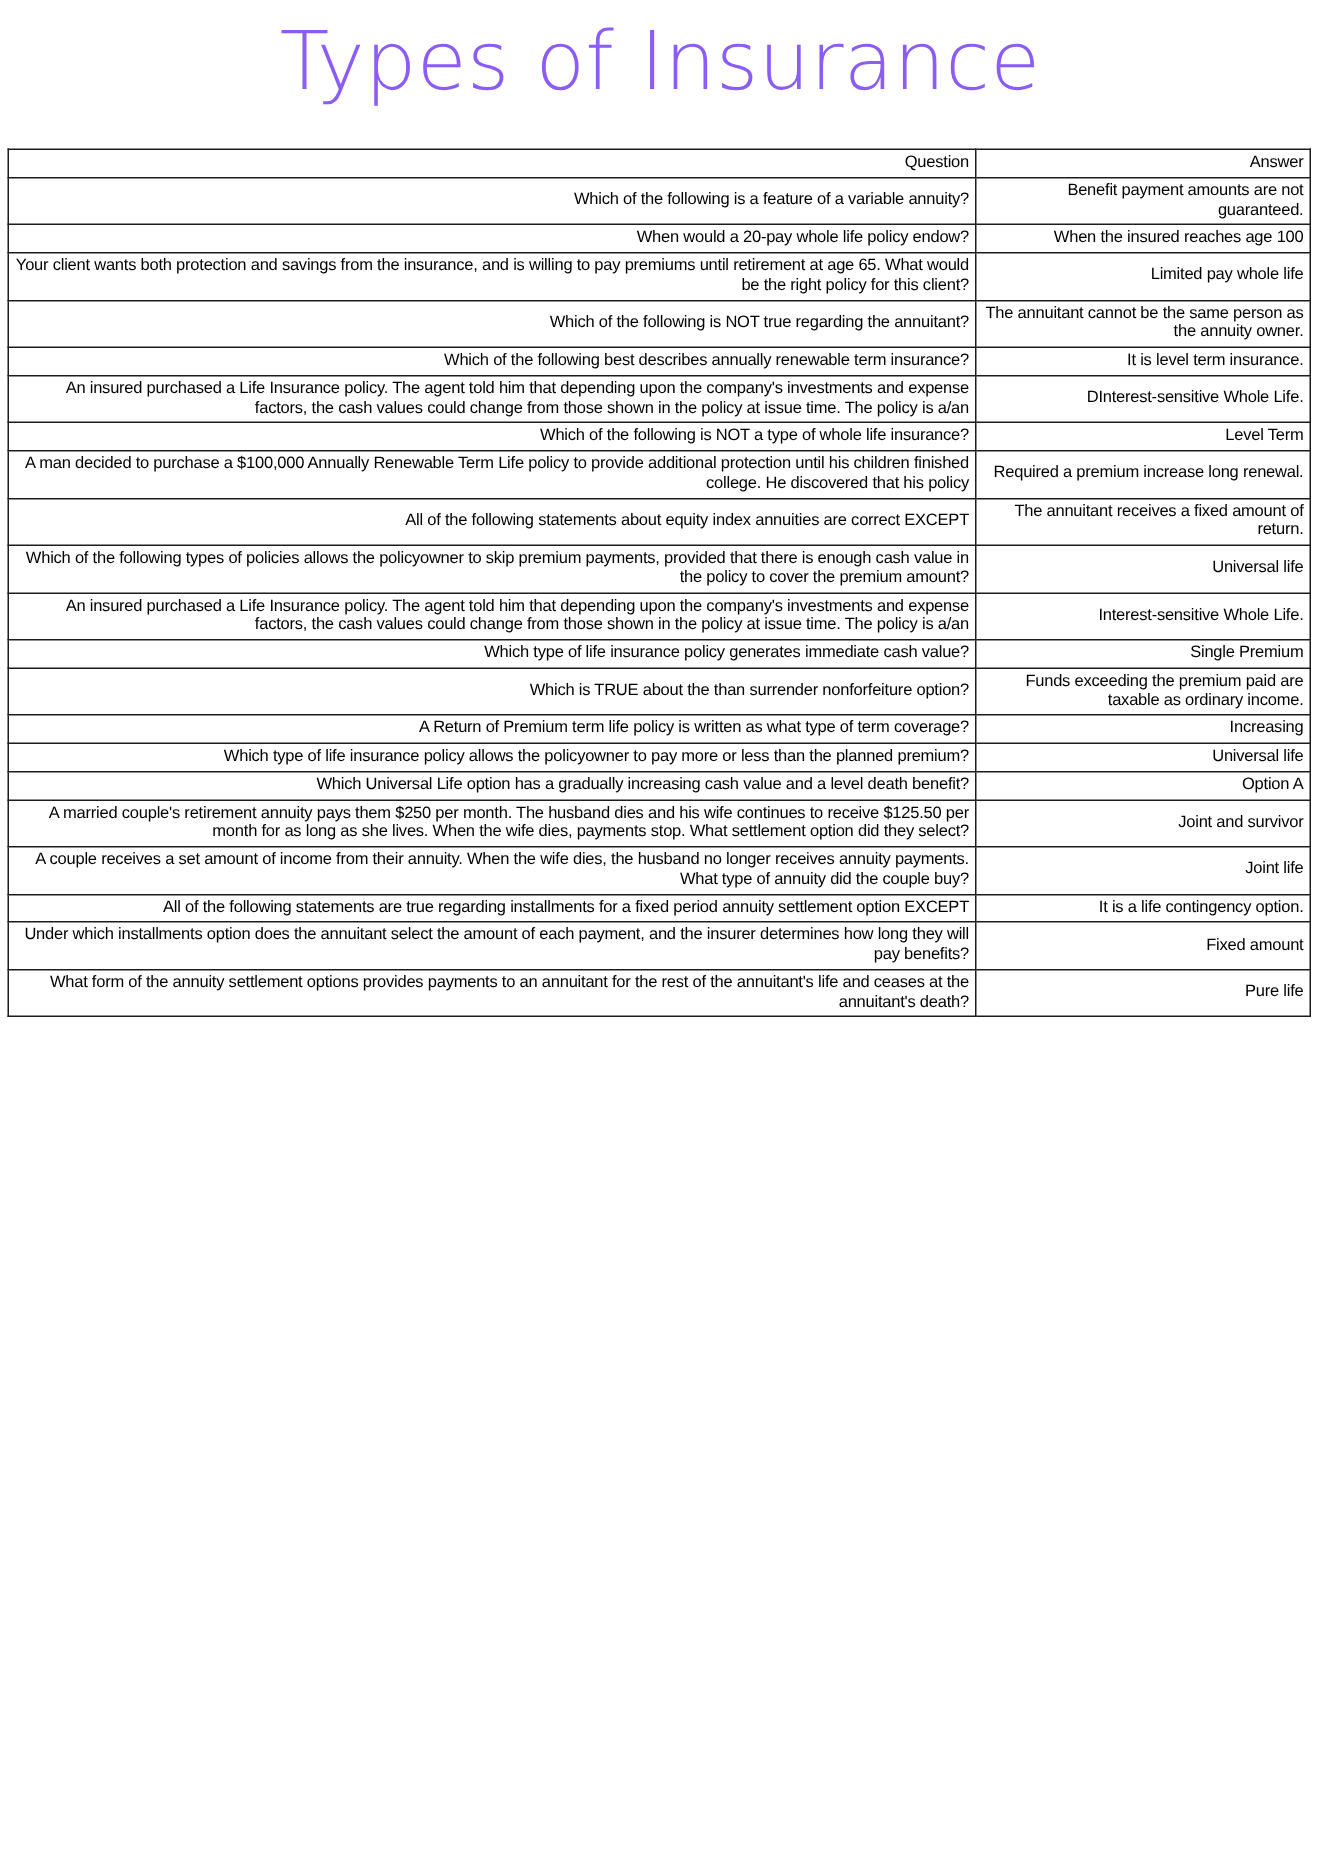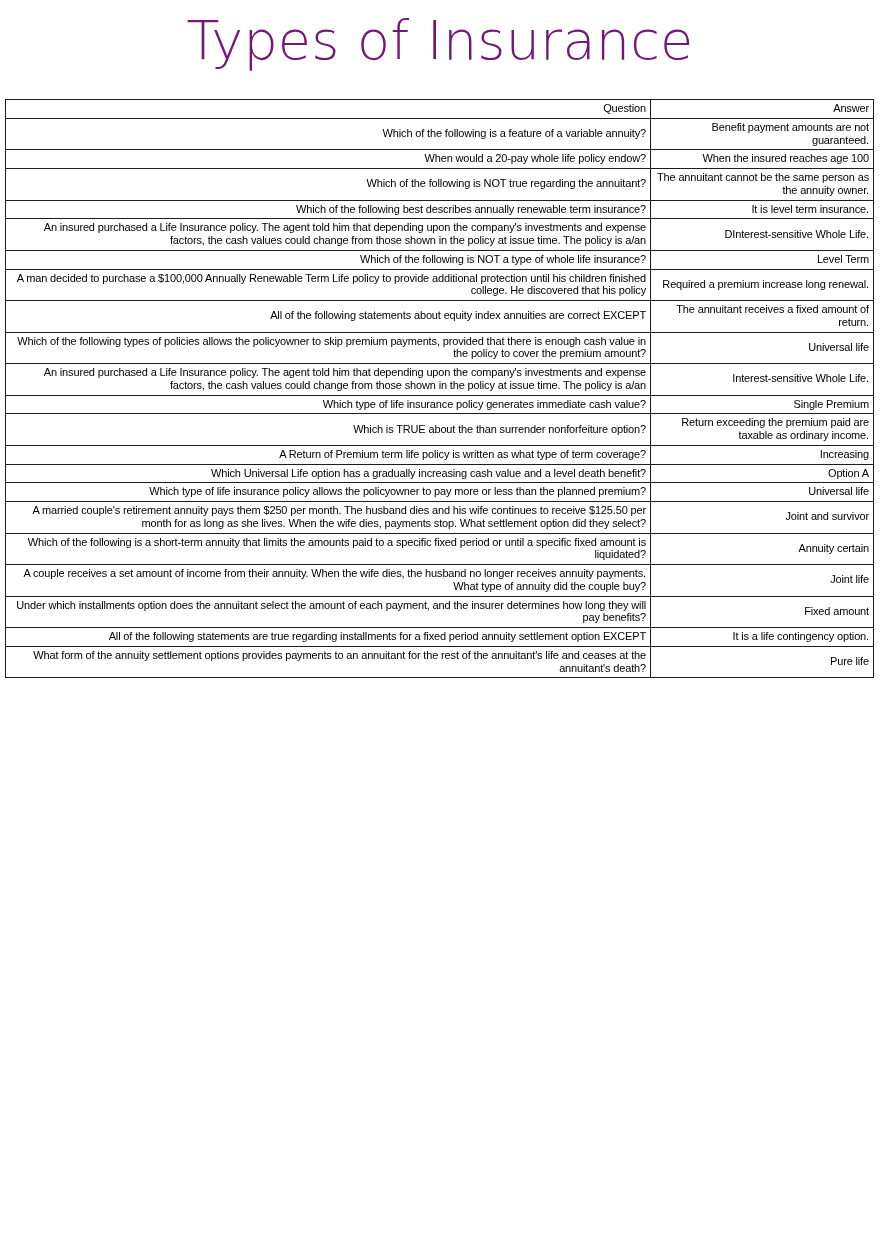--- a/index.html
+++ b/index.html
@@ -21,21 +21,21 @@
     height: 1245px;
     box-sizing: border-box;
   }
   .doc-title {
     text-align: center;
     font-family: "DejaVu Sans", sans-serif;
     font-weight: 300;
     font-size: 54px;
     line-height: 1.0;
     letter-spacing: 0.2px;
-    color: #701a75;
+    color: #8b5cf6;
     margin: 0;
     padding-top: 14px;
     padding-bottom: 0;
     -webkit-text-stroke: 0px;
   }
   .table-wrap {
     position: absolute;
     left: 5px;
     top: 99px;
     width: 868px;
@@ -88,20 +88,24 @@
       <tbody id="qa-body">
           <tr>
             <td class="cell-q">Which of the following is a feature of a variable annuity?</td>
             <td class="cell-a">Benefit payment amounts are not guaranteed.</td>
           </tr>
           <tr>
             <td class="cell-q">When would a 20-pay whole life policy endow?</td>
             <td class="cell-a">When the insured reaches age 100</td>
           </tr>
           <tr>
+            <td class="cell-q">Your client wants both protection and savings from the insurance, and is willing to pay premiums until retirement at age 65. What would be the right policy for this client?</td>
+            <td class="cell-a">Limited pay whole life</td>
+          </tr>
+          <tr>
             <td class="cell-q">Which of the following is NOT true regarding the annuitant?</td>
             <td class="cell-a">The annuitant cannot be the same person as the annuity owner.</td>
           </tr>
           <tr>
             <td class="cell-q">Which of the following best describes annually renewable term insurance?</td>
             <td class="cell-a">It is level term insurance.</td>
           </tr>
           <tr>
             <td class="cell-q">An insured purchased a Life Insurance policy. The agent told him that depending upon the company's investments and expense factors, the cash values could change from those shown in the policy at issue time. The policy is a/an</td>
             <td class="cell-a">DInterest-sensitive Whole Life.</td>
@@ -125,53 +129,49 @@
           <tr>
             <td class="cell-q">An insured purchased a Life Insurance policy. The agent told him that depending upon the company's investments and expense factors, the cash values could change from those shown in the policy at issue time. The policy is a/an</td>
             <td class="cell-a">Interest-sensitive Whole Life.</td>
           </tr>
           <tr>
             <td class="cell-q">Which type of life insurance policy generates immediate cash value?</td>
             <td class="cell-a">Single Premium</td>
           </tr>
           <tr>
             <td class="cell-q">Which is TRUE about the than surrender nonforfeiture option?</td>
-            <td class="cell-a">Return exceeding the premium paid are taxable as ordinary income.</td>
+            <td class="cell-a">Funds exceeding the premium paid are taxable as ordinary income.</td>
           </tr>
           <tr>
             <td class="cell-q">A Return of Premium term life policy is written as what type of term coverage?</td>
             <td class="cell-a">Increasing</td>
           </tr>
           <tr>
+            <td class="cell-q">Which type of life insurance policy allows the policyowner to pay more or less than the planned premium?</td>
+            <td class="cell-a">Universal life</td>
+          </tr>
+          <tr>
             <td class="cell-q">Which Universal Life option has a gradually increasing cash value and a level death benefit?</td>
             <td class="cell-a">Option A</td>
-          </tr>
-          <tr>
-            <td class="cell-q">Which type of life insurance policy allows the policyowner to pay more or less than the planned premium?</td>
-            <td class="cell-a">Universal life</td>
           </tr>
           <tr>
             <td class="cell-q">A married couple's retirement annuity pays them $250 per month. The husband dies and his wife continues to receive $125.50 per month for as long as she lives. When the wife dies, payments stop. What settlement option did they select?</td>
             <td class="cell-a">Joint and survivor</td>
           </tr>
           <tr>
-            <td class="cell-q">Which of the following is a short-term annuity that limits the amounts paid to a specific fixed period or until a specific fixed amount is liquidated?</td>
-            <td class="cell-a">Annuity certain</td>
-          </tr>
-          <tr>
             <td class="cell-q">A couple receives a set amount of income from their annuity. When the wife dies, the husband no longer receives annuity payments. What type of annuity did the couple buy?</td>
             <td class="cell-a">Joint life</td>
           </tr>
           <tr>
+            <td class="cell-q">All of the following statements are true regarding installments for a fixed period annuity settlement option EXCEPT</td>
+            <td class="cell-a">It is a life contingency option.</td>
+          </tr>
+          <tr>
             <td class="cell-q">Under which installments option does the annuitant select the amount of each payment, and the insurer determines how long they will pay benefits?</td>
             <td class="cell-a">Fixed amount</td>
-          </tr>
-          <tr>
-            <td class="cell-q">All of the following statements are true regarding installments for a fixed period annuity settlement option EXCEPT</td>
-            <td class="cell-a">It is a life contingency option.</td>
           </tr>
           <tr>
             <td class="cell-q">What form of the annuity settlement options provides payments to an annuitant for the rest of the annuitant's life and ceases at the annuitant's death?</td>
             <td class="cell-a">Pure life</td>
           </tr>
         </tbody>
     </table>
   </div>
 
 </div>

